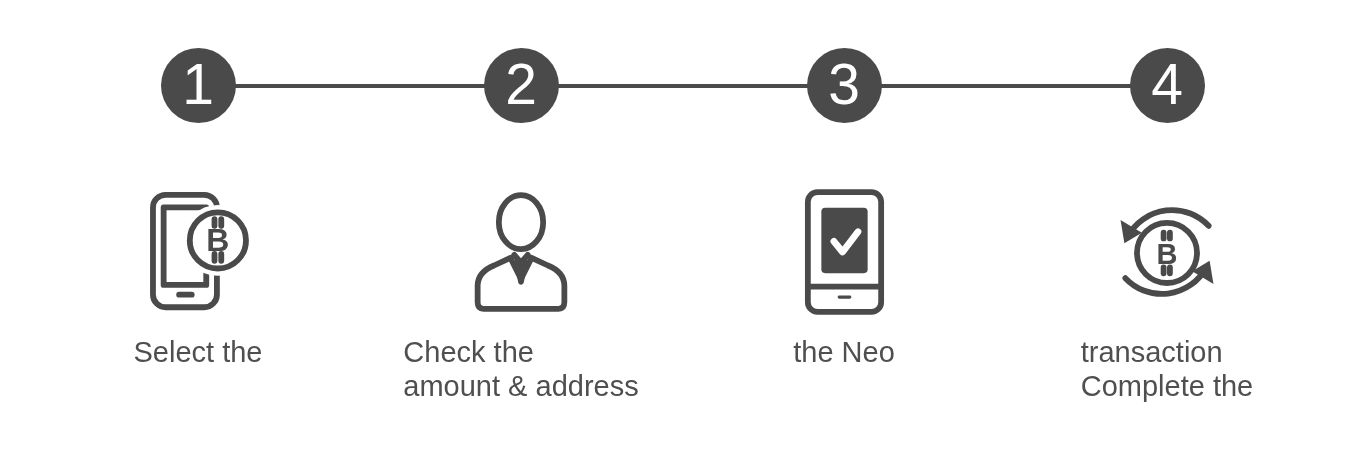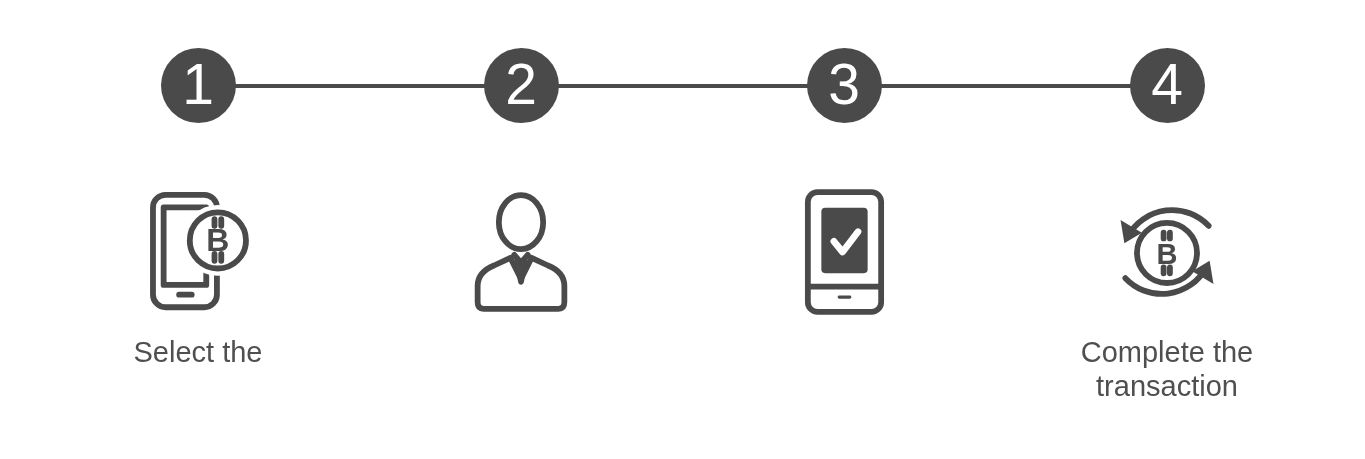--- a/index.html
+++ b/index.html
@@ -59,21 +59,21 @@
     margin-top: 64px;
     display: flex;
     align-items: center;
     justify-content: center;
   }
   .label {
     margin-top: 18px;
     font-size: 29px;
     line-height: 34px;
     color: #4f4f4f;
-    text-align: center;
+    text-align: left;
     white-space: nowrap;
   }
   svg .stroke {
     fill: none;
     stroke: #4a4a4a;
     stroke-width: 6;
     stroke-linecap: round;
     stroke-linejoin: round;
   }
   svg .fillp { fill: #4a4a4a; stroke: none; }
@@ -116,51 +116,54 @@
       <div class="iconbox">
         <svg width="106" height="120" viewBox="0 0 110 124">
           <ellipse class="stroke" cx="55" cy="31" rx="23" ry="28"></ellipse>
           <path class="stroke" d="M16,121 Q10,121 10,114 L10,97 Q10,83 27,76 L44,68 L55,90 L66,68 L83,76
                                    Q100,83 100,97 L100,114 Q100,121 94,121 Z"></path>
           <path class="stroke" stroke-width="5" d="M48,65 L55,73 L62,65"></path>
           <path class="stroke" stroke-width="5" d="M51.5,72 L55,93 L58.5,72"></path>
         </svg>
       </div>
       <div class="label">
+        <div>Check the</div>
+        <div>amount &amp; address</div>
       </div>
     </div>
 
     <div class="step">
       <div class="badge">3</div>
       <div class="iconbox">
         <svg width="81" height="128" viewBox="0 0 84 132">
           <rect class="stroke" x="4" y="4" width="76" height="124" rx="10"></rect>
           <rect class="fillp" x="18" y="20" width="48" height="68" rx="4"></rect>
           <path d="M31,55 L40,66 L56,45" fill="none" stroke="#ffffff" stroke-width="7" stroke-linecap="round" stroke-linejoin="round"></path>
           <path class="stroke" stroke-width="5" d="M5,102 L79,102"></path>
           <rect class="fillp" x="35" y="111" width="14" height="3.5" rx="1.5"></rect>
         </svg>
       </div>
       <div class="label">
+        <div>the Neo</div>
       </div>
     </div>
 
     <div class="step">
       <div class="badge">4</div>
       <div class="iconbox">
         <svg width="122" height="122" viewBox="0 0 126 126">
           <circle class="stroke" cx="63" cy="64" r="31"></circle>
           <text class="btc-b" x="63" y="75" font-size="30">B</text>
           <path class="stroke" stroke-width="3" d="M59.5,43 V49 M66,43 V49 M59.5,79 V85 M66,79 V85"></path>
           <path class="stroke" d="M106,36 A52,52 0 0 0 23,46"></path>
           <polygon class="fillp" points="15,30 37,43 19,54"></polygon>
           <path class="stroke" d="M20,90 A52,52 0 0 0 103,80"></path>
           <polygon class="fillp" points="111,96 89,83 107,72"></polygon>
         </svg>
       </div>
       <div class="label">
+        <div>transaction</div>
         <div>Complete the</div>
-        <div>transaction</div>
       </div>
     </div>
 
   </div>
 </div>
 
 </body></html>

